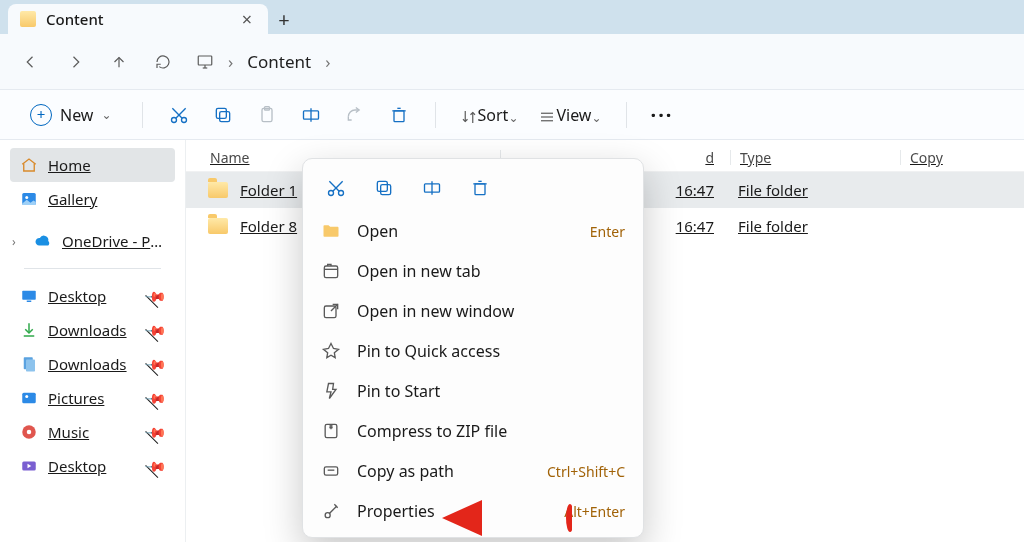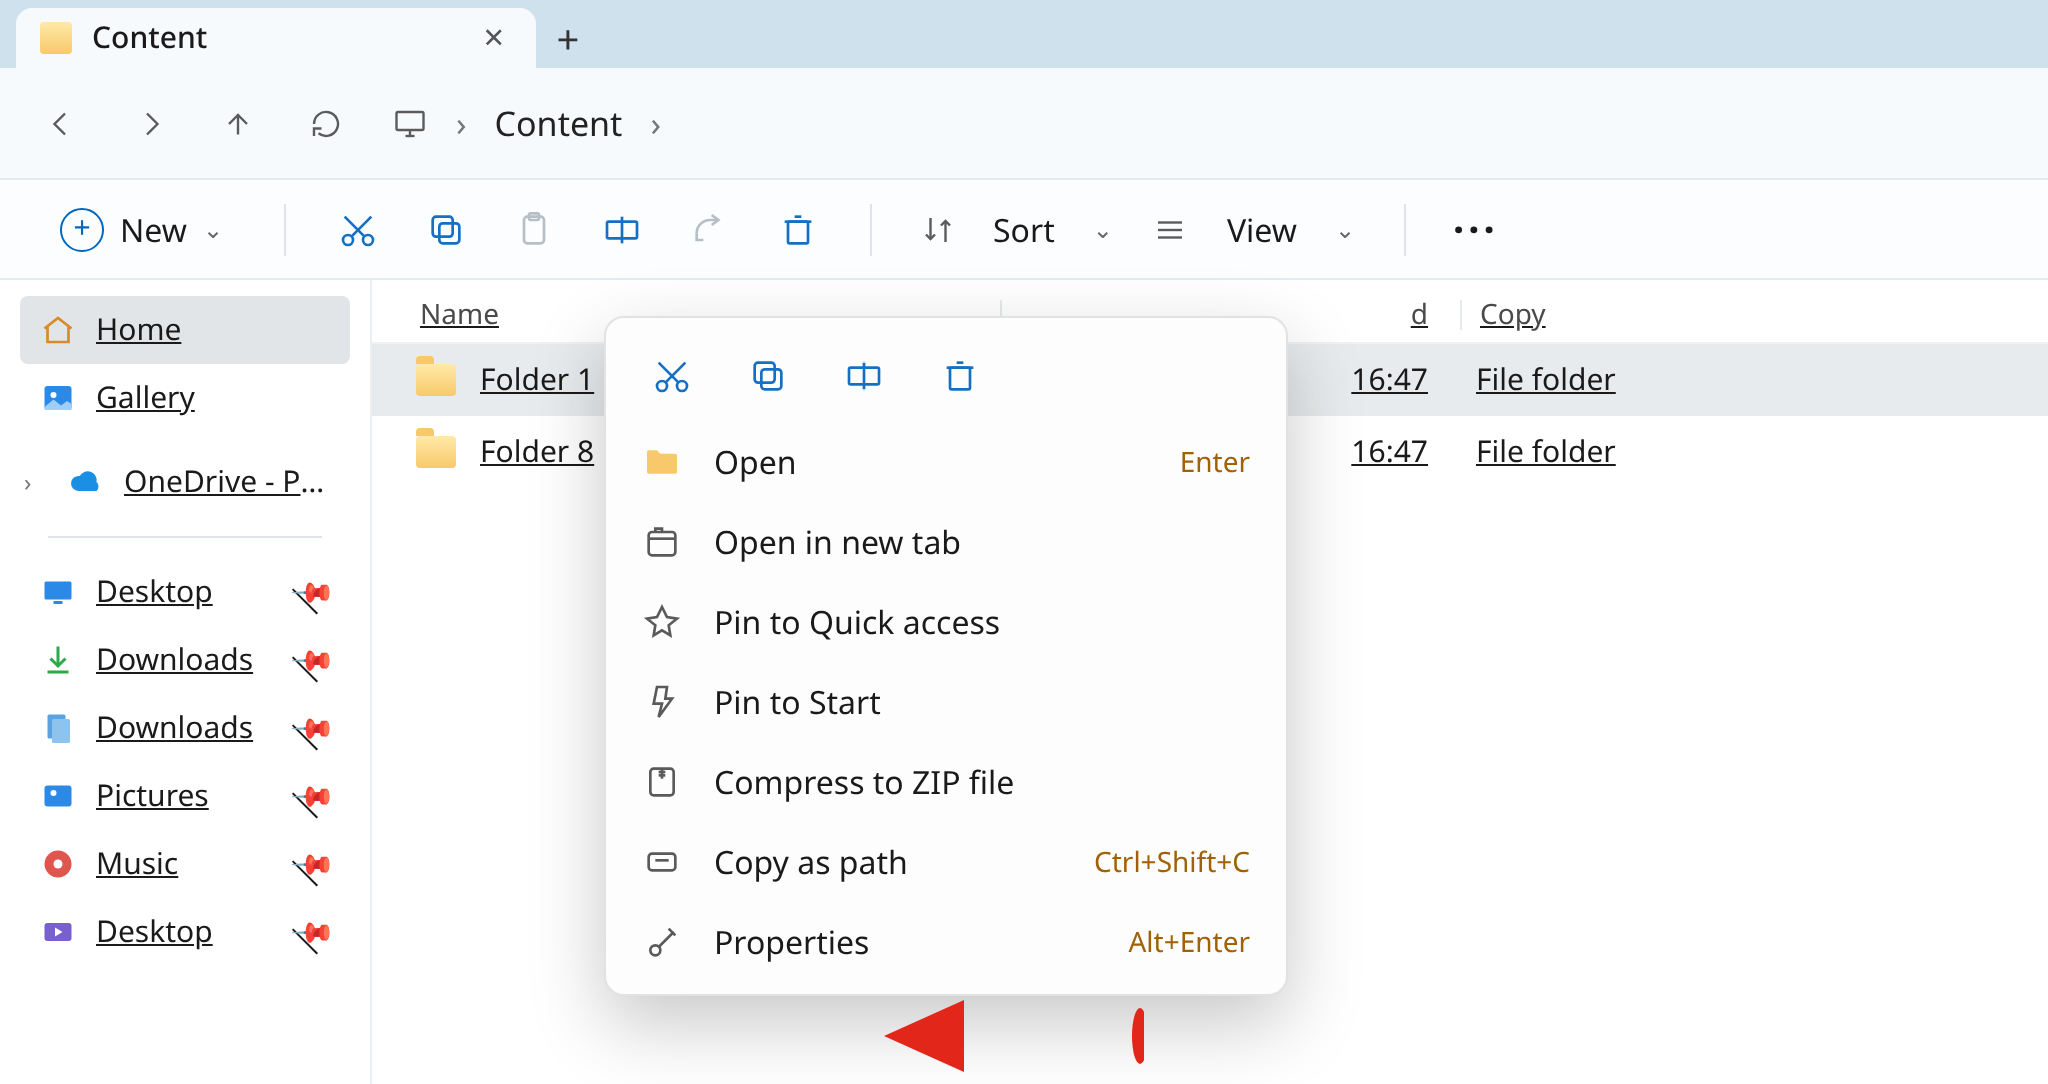--- a/index.html
+++ b/index.html
@@ -19,21 +19,21 @@
   .crumb-chevron { color:#777; }
 
   .toolbar { height:50px; background:#fbfdff; display:flex; align-items:center; padding:0 18px; gap:8px; border-bottom:1px solid #e5eaf0; }
   .pillbtn { display:flex; align-items:center; gap:8px; padding:6px 12px; border-radius:6px; font-size:16px; }
   .circle-plus { width:22px; height:22px; border:1.5px solid #0067c0; border-radius:50%; display:flex; align-items:center; justify-content:center; color:#0067c0; font-size:15px; line-height:1; }
   .chev-small { color:#666; font-size:12px; }
   .tb-sep { width:1px; height:26px; background:#e0e4e8; margin:0 10px; }
   .tb-ico { width:36px; height:36px; display:flex; align-items:center; justify-content:center; border-radius:6px; }
   .tb-ico svg { width:20px; height:20px; stroke:#1570c4; stroke-width:1.6; fill:none; }
   .tb-ico.dim svg { stroke:#b7bfc6; }
-  .tb-labelbtn { display:flex; align-items:center; gap:19px; font-size:16px; padding:4px 6px; }
+  .tb-labelbtn { display:flex; align-items:flex-end; gap:0; font-size:16px; padding:4px 6px; }
   .tb-labelbtn svg { width:18px; height:18px; stroke:#5b5b5b; stroke-width:1.6; fill:none; }
 
   .body { display:flex; height:calc(542px - 34px - 56px - 50px);text-decoration:underline; }
 
   .sidebar { width:186px; border-right:1px solid #eceff1; padding:8px 10px; }
   .sb-item { display:flex; align-items:center; gap:10px; padding:7px 10px; border-radius:4px; font-size:15px; position:relative; }
   .sb-item.sel { background:#e2e5e7; }
   .sb-item.indent { padding-left:24px; }
   .sb-expand { position:absolute; left:2px; color:#777; font-size:12px; top:50%; transform:translateY(-50%); }
   .pin { color:#b8bdc2; font-size:14px; transform:rotate(45deg); }
@@ -282,20 +282,21 @@
         </span>
       <span style="flex:1">Desktop</span>
       <span class="pin">📌</span>
     </div>
   </div>
 
   <div class="filepanel">
     <div class="cols">
       <div>Name</div>
       <div style="text-align:right;padding-right:24px">d</div>
+      <div>Type</div>
       <div>Copy</div>
     </div>
 
     <div class="row sel">
       <div class="row-name">
         <span class="folder"></span>
         <span>Folder 1</span>
       </div>
       <div style="text-align:right;padding-right:24px">16:47</div>
       <div>File folder</div>
@@ -365,20 +366,33 @@
           </svg>
         </span>
       <span>Open in new tab</span>
     </div>
       <span></span>
   </div>
   <div class="ctx-item">
     <div class="lhs">
       <span class="ctx-ico">
           <svg viewBox="0 0 24 24">
+            <rect x="4" y="6" width="14" height="14" rx="2"></rect>
+            <path d="M14 4h6v6"></path>
+            <path d="M20 4l-8 8"></path>
+          </svg>
+        </span>
+      <span>Open in new window</span>
+    </div>
+      <span></span>
+  </div>
+  <div class="ctx-item">
+    <div class="lhs">
+      <span class="ctx-ico">
+          <svg viewBox="0 0 24 24">
             <path d="M12 3l3 6 6 1-5 4 1 6-5-3-5 3 1-6-5-4 6-1z"></path>
           </svg>
         </span>
       <span>Pin to Quick access</span>
     </div>
       <span></span>
   </div>
   <div class="ctx-item">
     <div class="lhs">
       <span class="ctx-ico">

